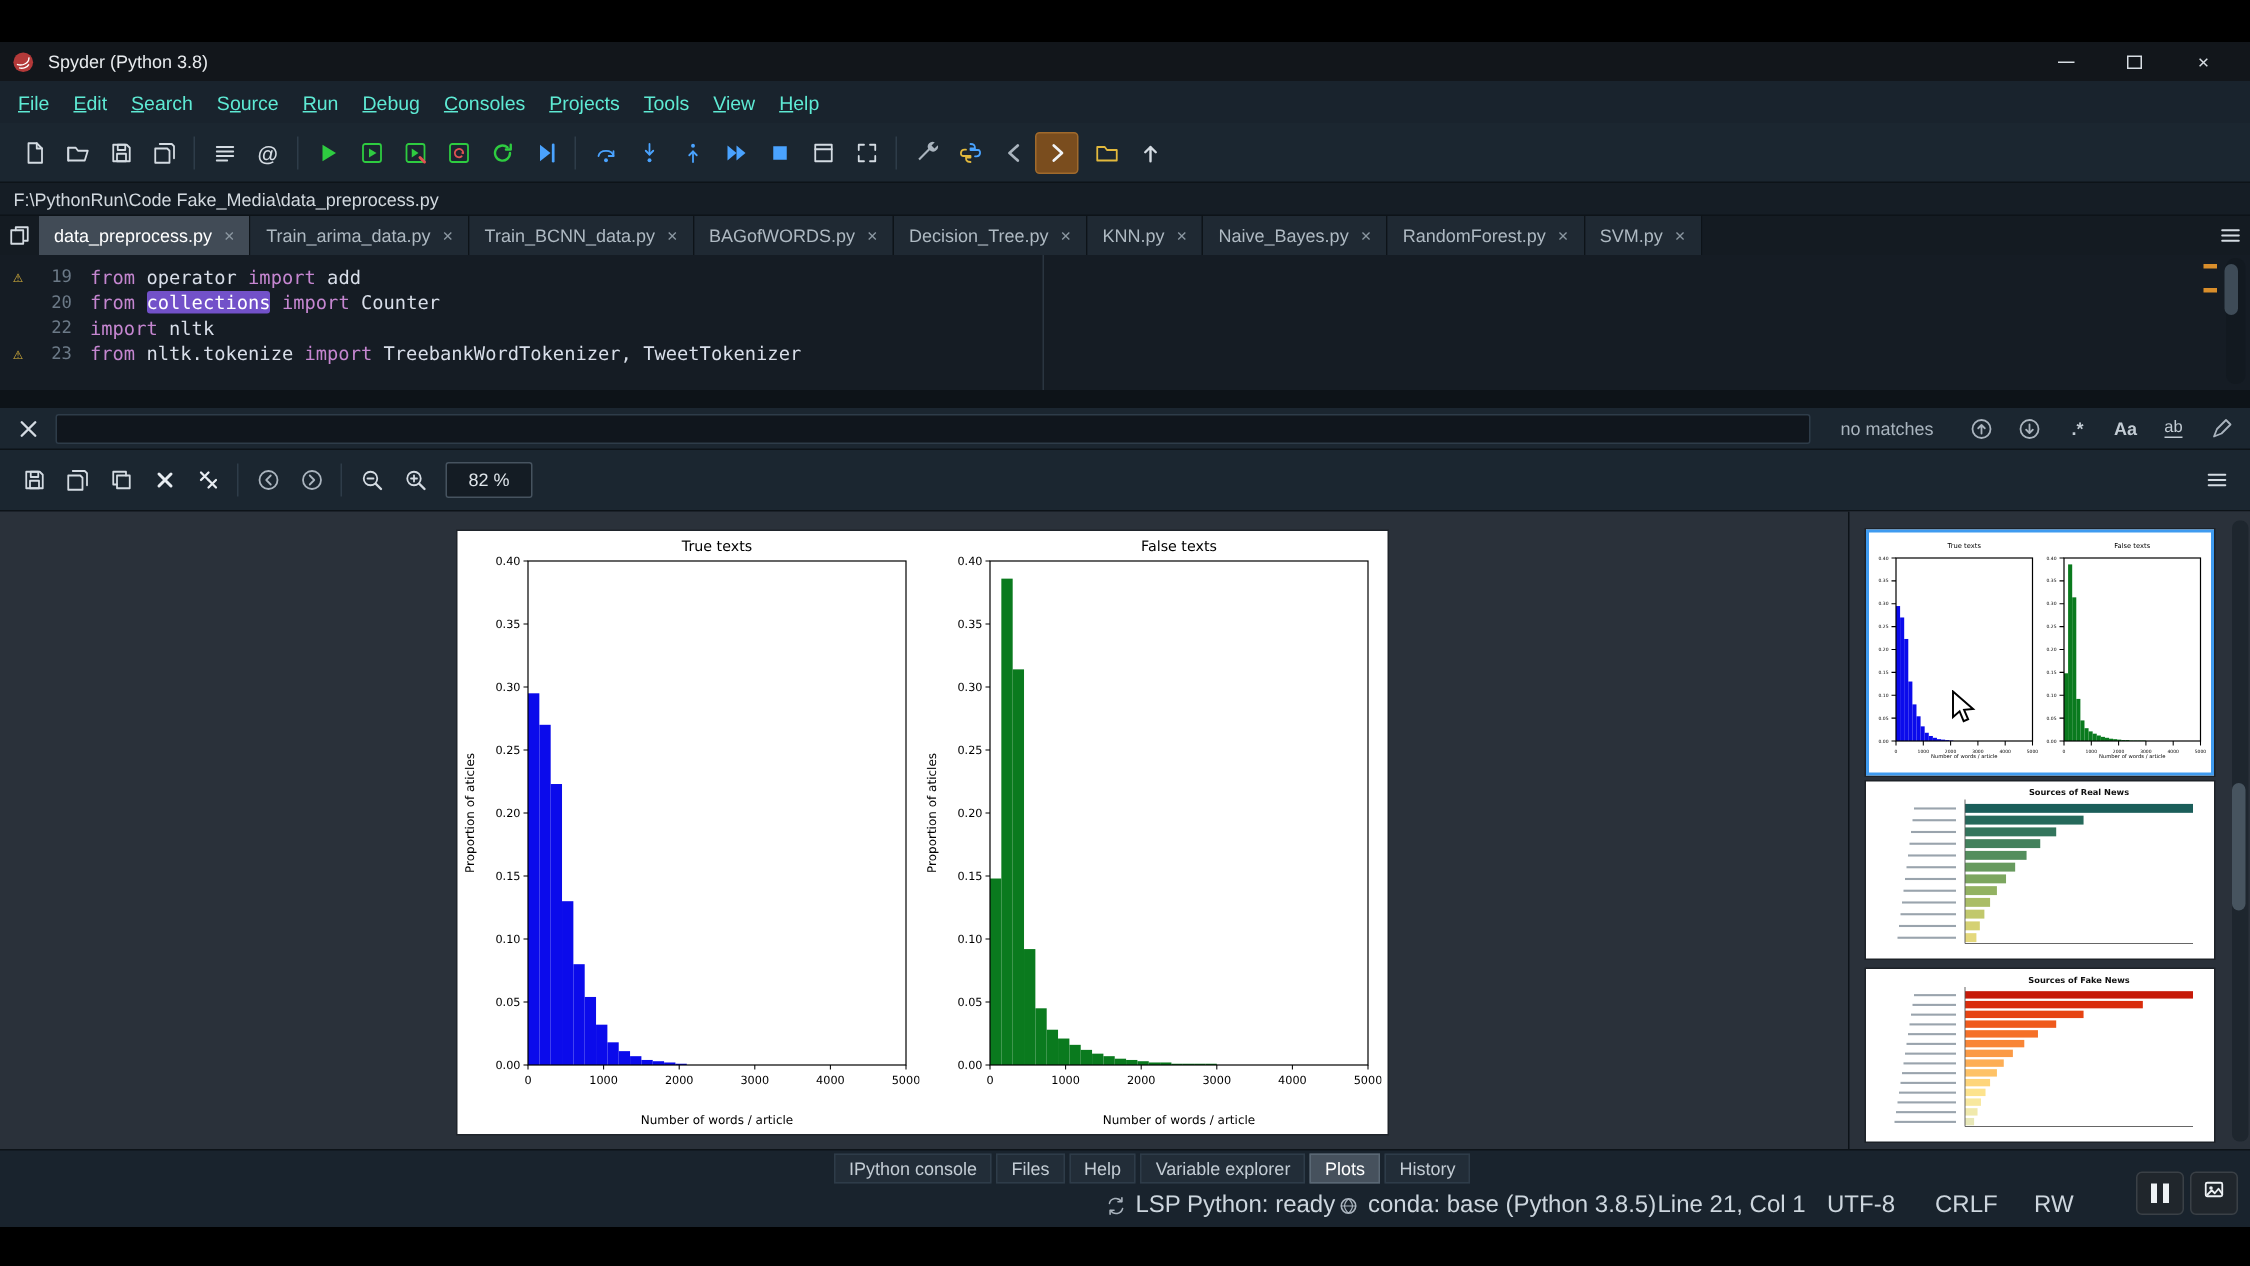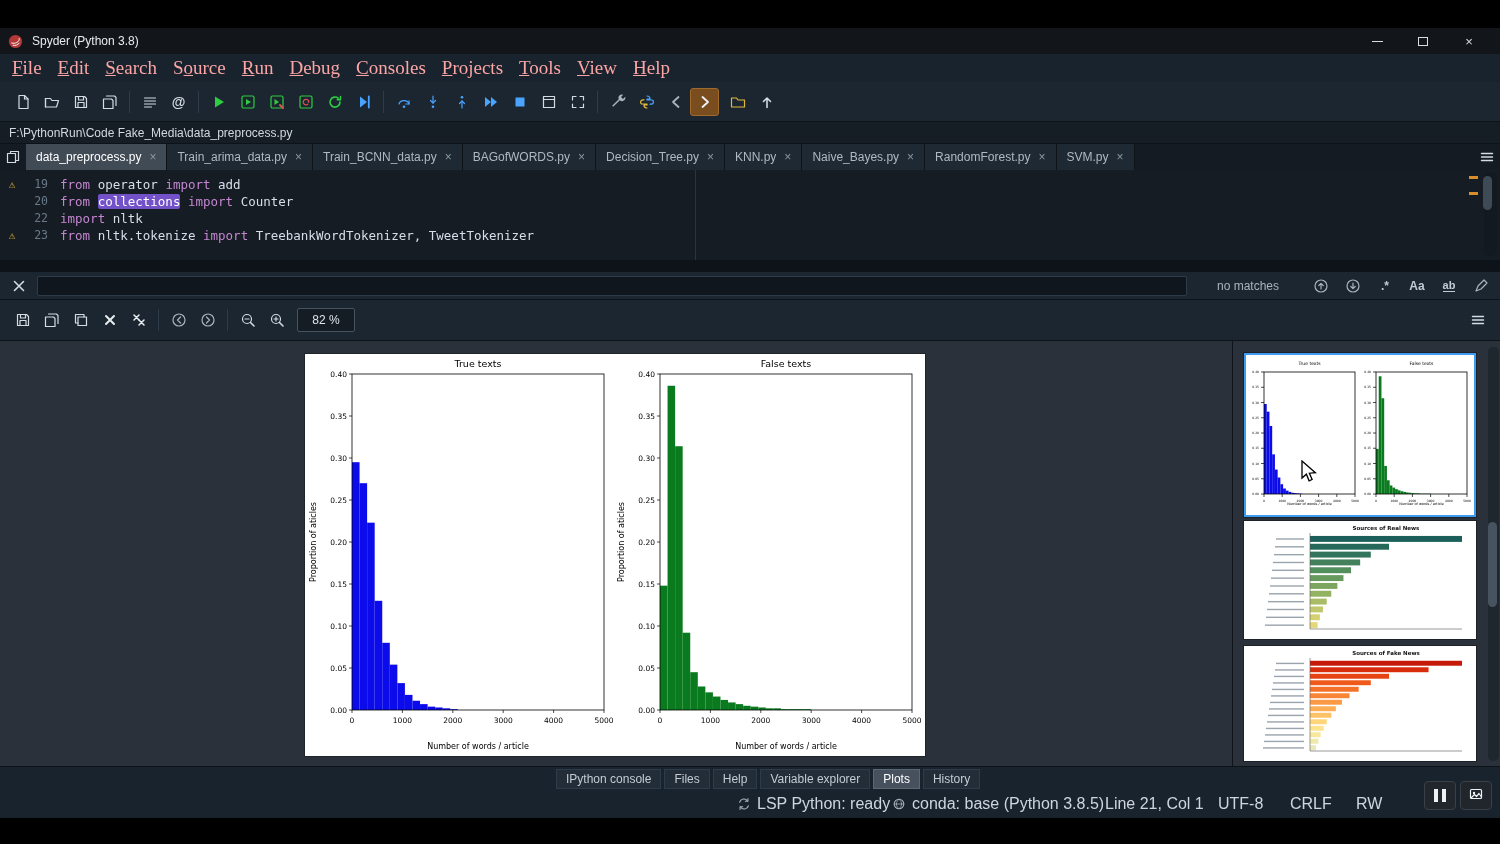--- a/index.html
+++ b/index.html
@@ -10,21 +10,21 @@
   
   .titlebar { height:26px; background:#12161b; display:flex; align-items:center; padding:0 8px; color:#e8ebee; font-size:12px; }
   .titlebar .logo { width:16px; height:16px; margin-right:8px; display:flex; align-items:center; }
   .winbtns { margin-left:auto; display:flex; }
   .winbtn { width:46px; height:26px; display:flex; align-items:center; justify-content:center; color:#d8dee4; font-size:13px; }
   .winbtn .maxbox { width:10px; height:9px; border:1px solid #d8dee4; }
   .winbtn .minline { width:11px; border-top:1px solid #d8dee4; }
 
   
   .menubar { height:28px; background:#19232d; display:flex; align-items:center; padding:0 4px; }
-  .mitem { padding:4px 8px; color:#fca5a5; font-size:19px;font-family:Liberation Serif, serif; }
+  .mitem { padding:4px 8px; color:#5eead4; font-size:13px; }
 
   
   .toolbar { height:40px; background:#1b2630; border-bottom:1px solid #0d1318; display:flex; align-items:center; padding:0 8px; }
   .tbtn { width:29px; height:28px; display:flex; align-items:center; justify-content:center; border-radius:3px; flex:0 0 auto; }
   .tbtn.hl { background:#7a4d1e; border:1px solid #a06a2c; }
   .tsep { width:1px; height:22px; background:#2e3c49; margin:0 5px; flex:0 0 auto; }
   .pathbox { margin-left:auto; width:516px; height:26px; background:#10161d; border:1px solid #2e3c49; color:#e4e9ed; font-size:12px; display:flex; align-items:center; padding:0 8px; flex:0 0 auto; }
   .pathbox .caret { margin-left:auto; color:#8a97a2; font-size:10px; }
 
   
@@ -53,21 +53,21 @@
   .escroll { position:absolute; right:3px; top:2px; width:13px; height:84px; background:#121920; border-radius:6px; }
   .ethumb { position:absolute; right:5px; top:4px; width:9px; height:34px; background:#3e4b57; border-radius:5px; }
   .emark { position:absolute; right:22px; width:9px; height:3px; background:#d98e2b; }
 
   .splitter { height:12px; background:#0d1318; }
 
   
   .findbar { height:28px; background:#1b2630; border-bottom:1px solid #0d1318; display:flex; align-items:center; padding:0 7px; gap:6px; }
   .fbtn { width:24px; height:22px; display:flex; align-items:center; justify-content:center; color:#c3ccd4; font-size:11px; font-weight:bold; flex:0 0 auto; }
   .finput { flex:1; height:20px; background:#10161d; border:1px solid #2e3c49; border-radius:2px; }
-  .fstatus { color:#a9b4be; font-size:12px; margin:0 24px; white-space:nowrap; }
+  .fstatus { color:#a9b4be; font-size:12px; margin:0 14px; white-space:nowrap; }
 
   
   .ptoolbar { height:40px; background:#1b2630; display:flex; align-items:center; padding:0 8px; }
   .zoombox { width:58px; height:24px; background:#141c24; border:1px solid #46535f; border-radius:2px; color:#dfe5ea; font-size:12px; display:flex; align-items:center; justify-content:center; margin-left:6px; }
   .pspacer { flex:1; }
 
   
   .pmain { position:relative; height:426px; background:#2a313a; border-top:1px solid #0d1318; }
   .figure { position:absolute; left:305px; top:13px; width:620px; height:402px; background:#fff; box-shadow:0 0 0 1px rgba(0,0,0,.25); display:flex; }
   svg text { font-family:"DejaVu Sans",sans-serif; }
@@ -404,21 +404,21 @@
               <path d="M8 5v5.5M5.8 8.5L8 10.7l2.2-2.2" stroke="#aab4be"></path>
             </svg>
           </div>
           <div class="fbtn">
             <span style="color:#c3ccd4;font-size:12px;font-weight:bold;">.*</span>
           </div>
           <div class="fbtn">
             <span style="color:#c3ccd4;font-size:12px;font-weight:bold;">Aa</span>
           </div>
           <div class="fbtn">
-            <span style="color:#c3ccd4;font-size:11px;font-weight:bold;border-bottom:1px solid #c3ccd4;">ab</span>
+            <span style="color:#c3ccd4;font-size:11px;font-weight:normal;border-bottom:1px solid #c3ccd4;">ab</span>
           </div>
           <div class="fbtn">
             <svg width="16" height="16" viewBox="0 0 16 16" fill="none" stroke="#d4dbe2" stroke-width="1.2" stroke-linecap="round" stroke-linejoin="round">
               <path d="M3 13l2-5 6-6 3 3-6 6-5 2z" stroke="#aab4be"></path>
             </svg>
           </div>
         </div>
     </div>
 
     <div class="ptoolbar">

